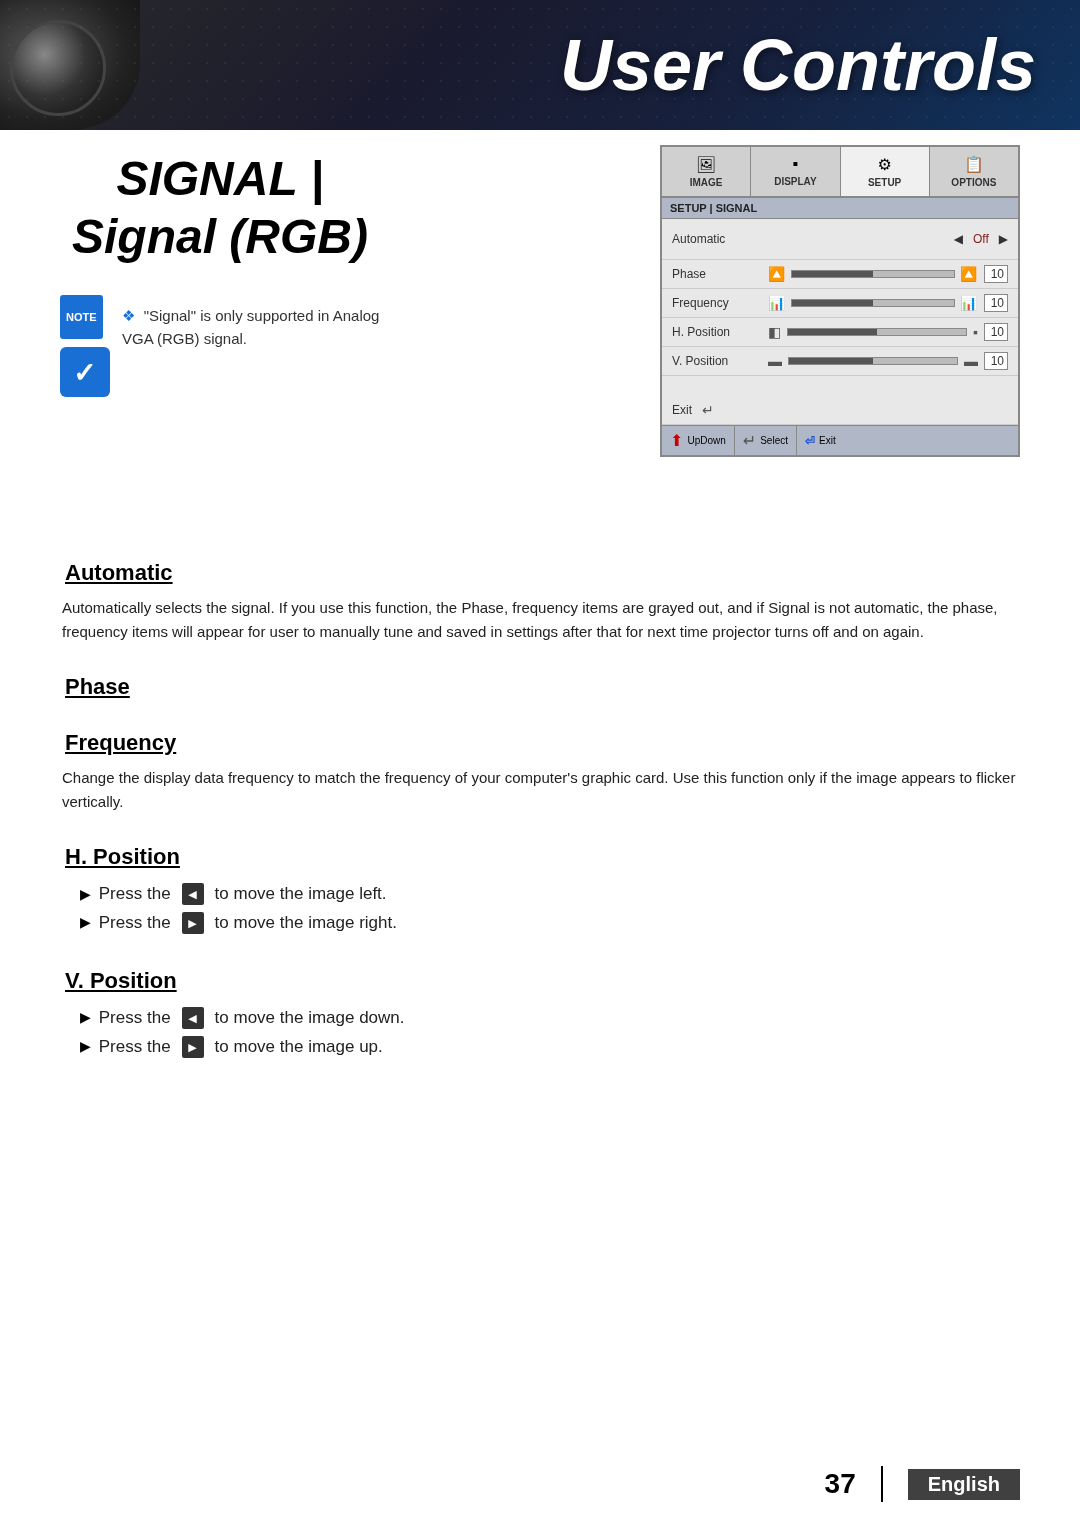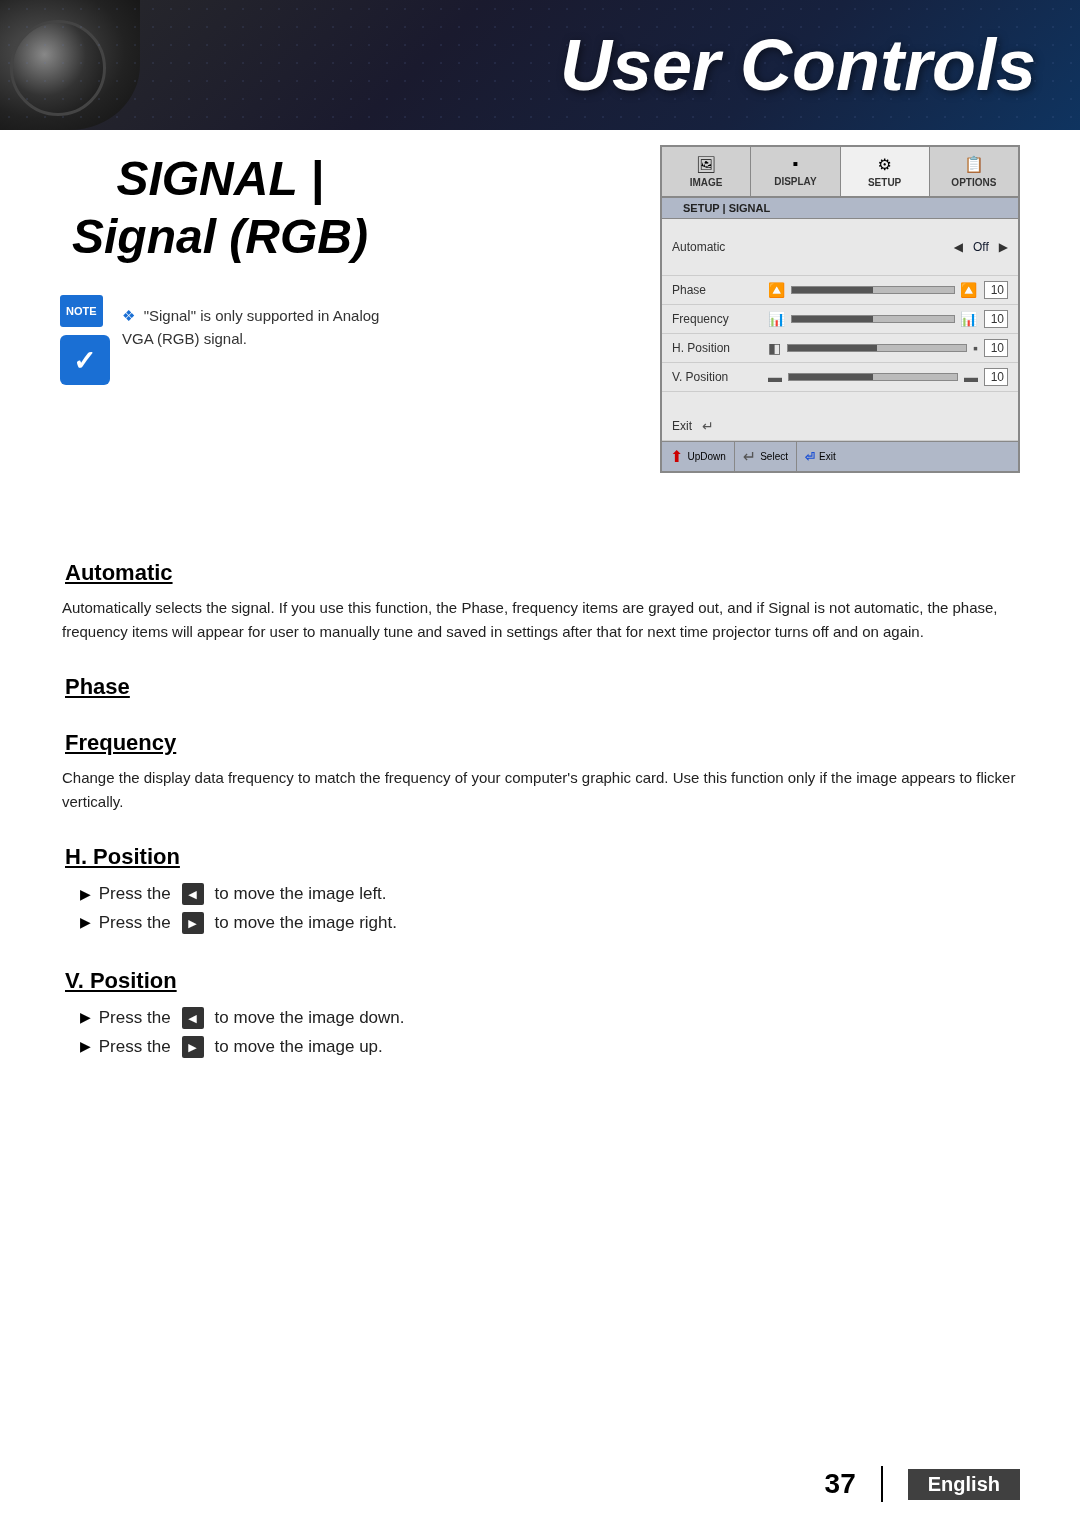--- a/index.html
+++ b/index.html
@@ -84,21 +84,21 @@
       display: flex;
       align-items: flex-start;
       gap: 12px;
       margin-top: 20px;
     }
     .note-badge {
       background: #1a6fd4;
       color: white;
       font-size: 11px;
       font-weight: bold;
-      padding: 10px 6px;
+      padding: 16px 6px;
       border-radius: 3px;
       white-space: nowrap;
       min-width: 36px;
       text-align: center;
     }
     .note-checkmark {
       width: 50px;
       height: 50px;
       background: #1a6fd4;
       border-radius: 6px;
@@ -158,21 +158,21 @@
     .osd-tab-icon {
       font-size: 16px;
     }
     .osd-tab-label {
       font-size: 10px;
       font-weight: bold;
       color: #333;
     }
     .osd-breadcrumb {
       background: #b0b8c8;
-      padding: 4px 21px;
+      padding: 4px 8px;
       font-size: 11px;
       font-weight: bold;
       color: #222;
       border-bottom: 1px solid #888;
     }
     .osd-row {
       display: flex;
       align-items: center;
       padding: 5px 10px;
       border-bottom: 1px solid #ccc;
@@ -211,21 +211,21 @@
     }
     .osd-automatic-row {
       display: flex;
       align-items: center;
       padding: 5px 10px;
       border-bottom: 1px solid #ccc;
       background: #e8e8e8;
     }
     .osd-auto-label { font-size: 12px; color: #333; flex: 1; }
     .osd-auto-arrow { font-size: 12px; color: #333; }
-    .osd-auto-value { font-size: 12px; color: #0f172a; margin: 16px 10px; }
+    .osd-auto-value { font-size: 12px; color: #7f1d1d; margin: 8px 10px; }
     .osd-exit-row {
       display: flex;
       align-items: center;
       padding: 6px 10px;
       border-bottom: 1px solid #ccc;
       background: #e8e8e8;
       gap: 10px;
     }
     .osd-exit-label { font-size: 12px; color: #333; }
     .osd-exit-icon { font-size: 14px; color: #555; }

